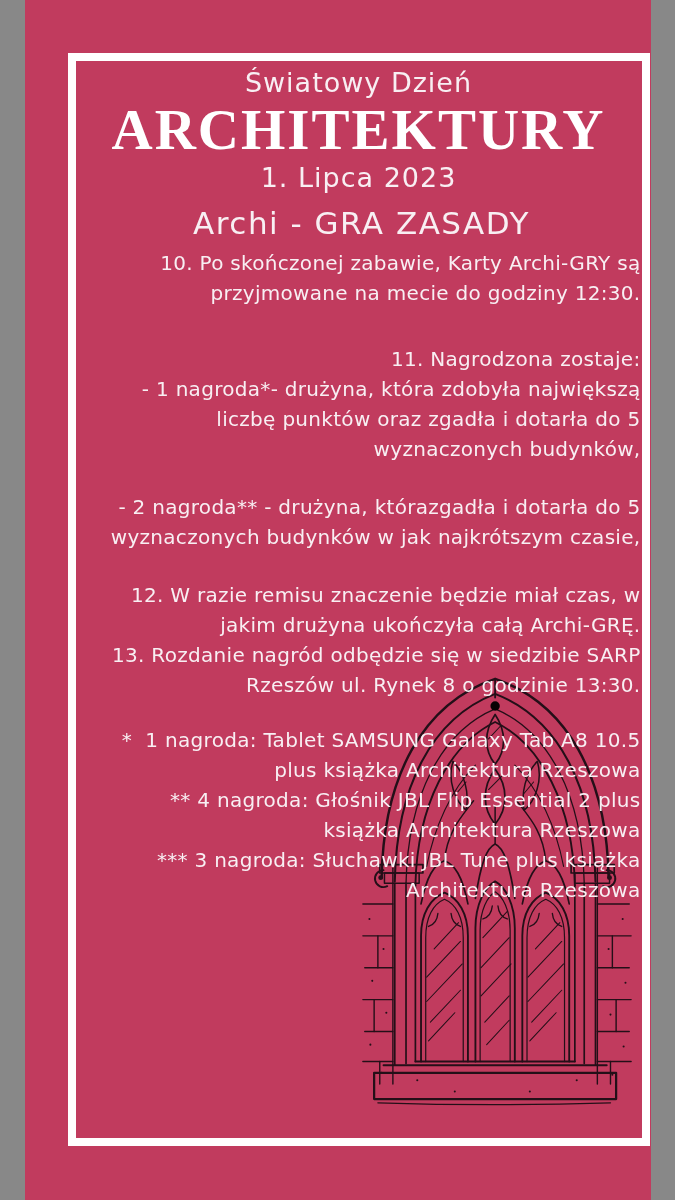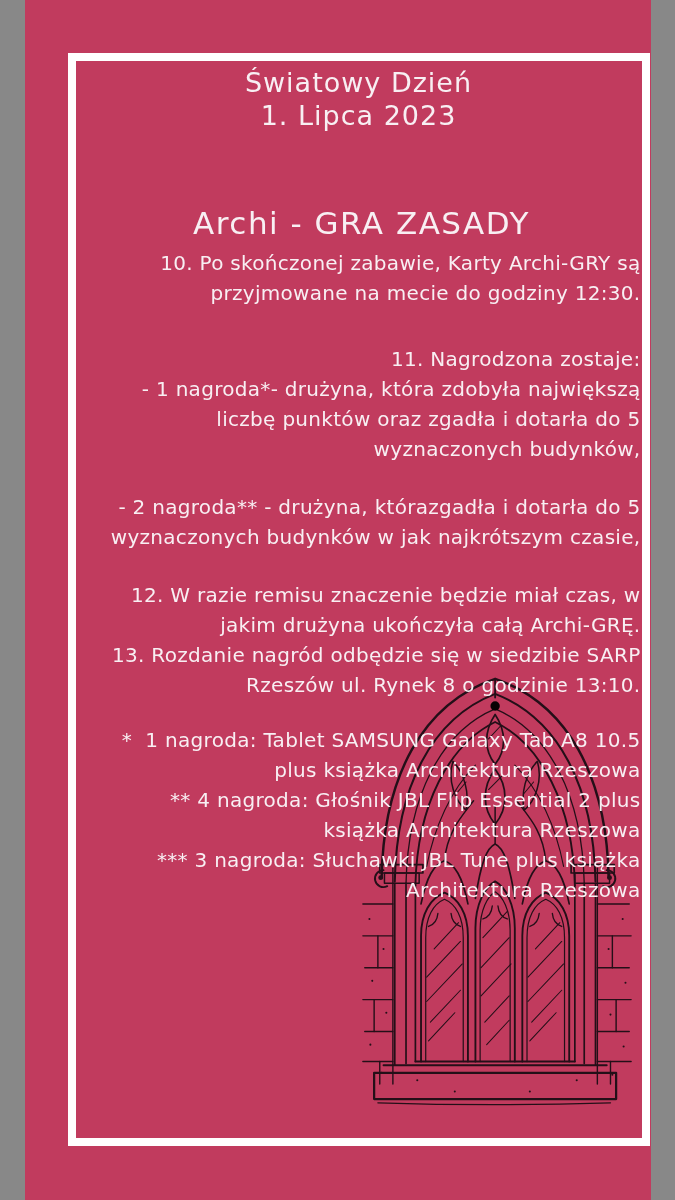--- a/index.html
+++ b/index.html
@@ -88,20 +88,21 @@
 </style>
 </head>
 <body>
 
 <div class="poster">
 
   <div class="frame"></div>
 
   <div class="header">
     <div class="kicker">Światowy Dzień</div>
+    <div class="title">ARCHITEKTURY</div>
     <div class="date">1. Lipca 2023</div>
   </div>
 
   <div class="window">
     <svg viewBox="0 0 290 470" aria-hidden="true">
 
       <path d="M 22 224 C 24 116 66 38 143 12 C 220 38 262 116 264 224" stroke-width="2.6"></path>
       <path d="M 24 216 a 9 9 0 1 0 4 17" stroke-width="2"></path>
       <circle cx="21" cy="224" r="2.6" class="dot"></circle>
       <path d="M 262 216 a 9 9 0 1 1 -4 17" stroke-width="2"></path>
@@ -199,20 +200,20 @@
 
     <p class="mb-xl">10. Po skończonej zabawie, Karty Archi-GRY są przyjmowane na mecie do godziny 12:30.</p>
 
     <p>11. Nagrodzona zostaje:</p>
     <p class="mb-lg"> - 1 nagroda*- drużyna, która zdobyła największą liczbę punktów oraz zgadła i dotarła do 5 wyznaczonych budynków,</p>
 
     <p class="mb-lg"> - 2 nagroda** - drużyna, którazgadła i dotarła do 5 wyznaczonych budynków w jak najkrótszym czasie,</p>
 
 
     <p>12. W razie remisu znaczenie będzie miał czas, w jakim drużyna ukończyła całą Archi-GRĘ.</p>
-    <p class="mb-md">13. Rozdanie nagród odbędzie się w siedzibie SARP Rzeszów ul. Rynek 8 o godzinie 13:10.</p>
+    <p class="mb-md">13. Rozdanie nagród odbędzie się w siedzibie SARP Rzeszów ul. Rynek 8 o godzinie 13:30.</p>
 
     <p>*  1 nagroda: Tablet SAMSUNG Galaxy Tab A8 10.5 plus książka Architektura Rzeszowa</p>
     <p>** 4 nagroda: Głośnik JBL Flip Essential 2 plus książka Architektura Rzeszowa</p>
     <p>*** 3 nagroda: Słuchawki JBL Tune plus książka Architektura Rzeszowa</p>
   </div>
 
 </div>
 
 </body></html>

